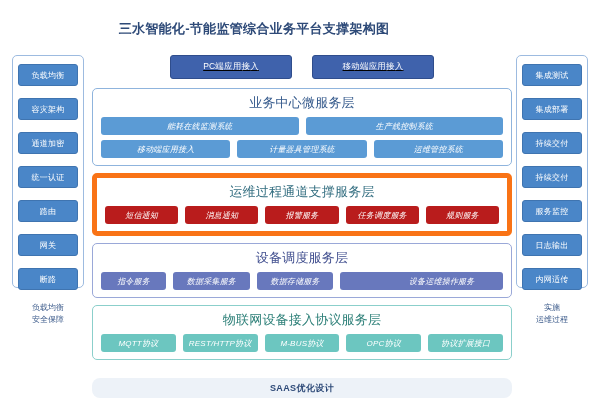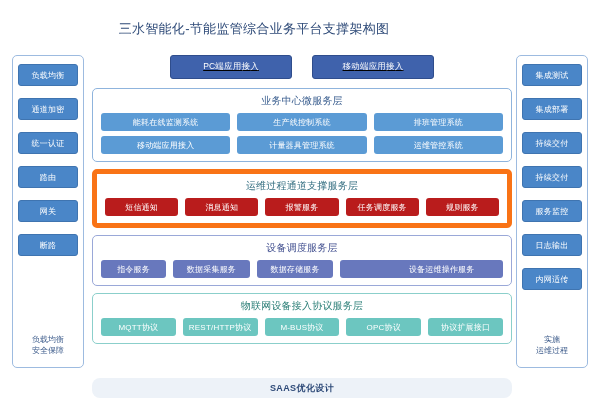--- a/index.html
+++ b/index.html
@@ -22,31 +22,31 @@
   }
 
   
   .title {
     position: absolute;
     top: 20px;
     left: 0;
     width: 508px;
     text-align: center;
     font-size: 13px;
-    font-weight: normal;
+    font-weight: bold;
     color: #2e4a78;
     letter-spacing: 0.3px;
   }
 
   
   .side-col {
     position: absolute;
     top: 55px;
     width: 72px;
-    height: 313px;
+    height: 233px;
     border: 1px solid #9dbbe0;
     border-radius: 5px;
     box-sizing: border-box;
     display: flex;
     flex-direction: column;
     align-items: center;
     padding-top: 8px;
   }
   .side-col.left  { left: 12px; }
   .side-col.right { left: 516px; }
@@ -111,28 +111,29 @@
   }
   .layer {
     border-radius: 5px;
     box-sizing: border-box;
     padding: 5px 8px 7px 8px;
     margin-bottom: 7px;
     background: #ffffff;
   }
   .layer-title {
     text-align: center;
-    font-size: 10px;
+    font-size: 13px;
     margin-bottom: 5px;
     letter-spacing: 0.2px;
   }
   .chip-row {
     display: flex;
     gap: 7px;
     margin-bottom: 5px;
+    font-style: italic;
   }
   .chip-row:last-child { margin-bottom: 0; }
   .chip {
     height: 18px;
     border-radius: 3px;
     color: #ffffff;
     font-size: 8px;
     display: flex;
     align-items: center;
     justify-content: center;
@@ -185,20 +186,21 @@
 </style>
 </head>
 <body>
 
 <div id="diagram">
 
   <div class="title">三水智能化-节能监管综合业务平台支撑架构图</div>
 
   <div class="side-col left">
     <div class="side-chip">负载均衡</div>
+    <div class="side-chip">容灾架构</div>
     <div class="side-chip">通道加密</div>
     <div class="side-chip">统一认证</div>
     <div class="side-chip">路由</div>
     <div class="side-chip">网关</div>
     <div class="side-chip">断路</div>
     <div class="side-caption">
       <span>负载均衡</span>
       <span>安全保障</span>
     </div>
   </div>
@@ -222,21 +224,20 @@
     <div class="access-btn">移动端应用接入</div>
   </div>
 
   <div class="center-stack">
 
     <div class="layer layer-1">
       <div class="layer-title">业务中心微服务层</div>
       <div class="chip-row">
         <div class="chip">能耗在线监测系统</div>
         <div class="chip">生产线控制系统</div>
-        <div class="chip">排班管理系统</div>
       </div>
       <div class="chip-row">
         <div class="chip">移动端应用接入</div>
         <div class="chip">计量器具管理系统</div>
         <div class="chip">运维管控系统</div>
       </div>
     </div>
 
     <div class="layer layer-2">
       <div class="layer-title">运维过程通道支撑服务层</div>

